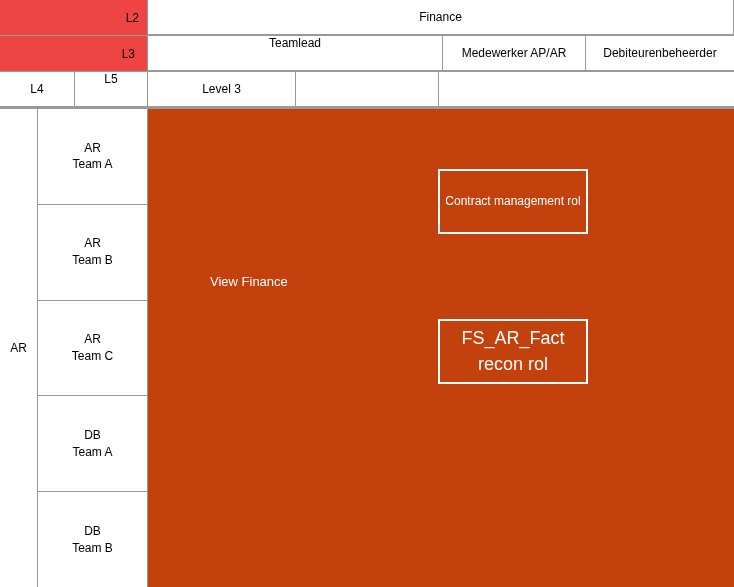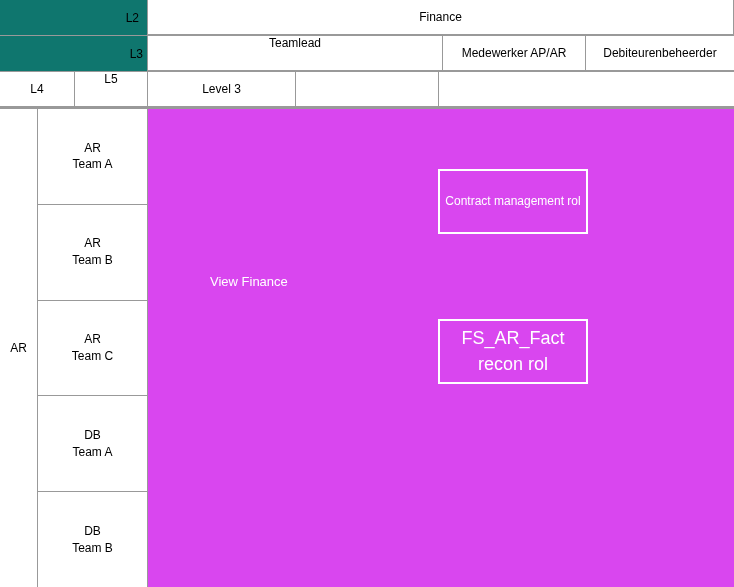--- a/index.html
+++ b/index.html
@@ -22,21 +22,21 @@
     .row-l2, .row-l3, .row-l4 {
       display: flex;
       border-bottom: 1px solid #999;
     }
 
     .label-cell {
       border-right: 1px solid #999;
       display: flex;
       align-items: center;
       justify-content: center;
-      background: #0f766e;
+      background: #ef4444;
       font-size: 12px;
     }
 
     
     .row-l2 .label-cell {
       width: 148px;
       display: flex;
       align-items: center;
       justify-content: flex-end;
       padding-right: 8px;
@@ -49,21 +49,21 @@
       align-items: center;
       justify-content: center;
     }
 
     
     .row-l3 .label-cell {
       width: 148px;
       display: flex;
       align-items: center;
       justify-content: flex-end;
-      padding-right: 4px;
+      padding-right: 12px;
     }
 
     .row-l3 .teamlead-cell {
       width: 295px;
       border-right: 1px solid #999;
       display: flex;
       align-items: flex-start;
       justify-content: center;
     }
 
@@ -146,21 +146,21 @@
       line-height: 1.4;
     }
 
     .team-item:last-child {
       border-bottom: none;
     }
 
     
     .green-area {
       flex: 1;
-      background: #d946ef;
+      background: #c2410c;
       position: relative;
     }
 
     .contract-box {
       position: absolute;
       top: 60px;
       left: 290px;
       width: 150px;
       height: 65px;
       border: 2px solid #fff;

